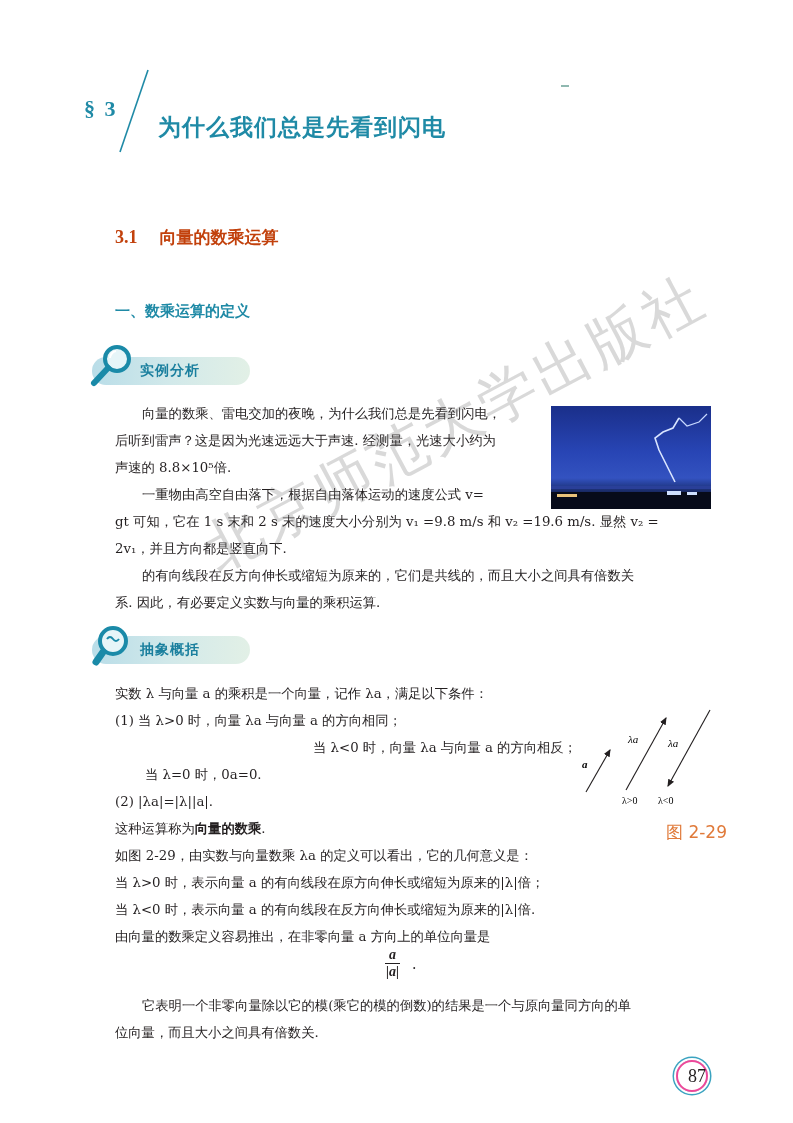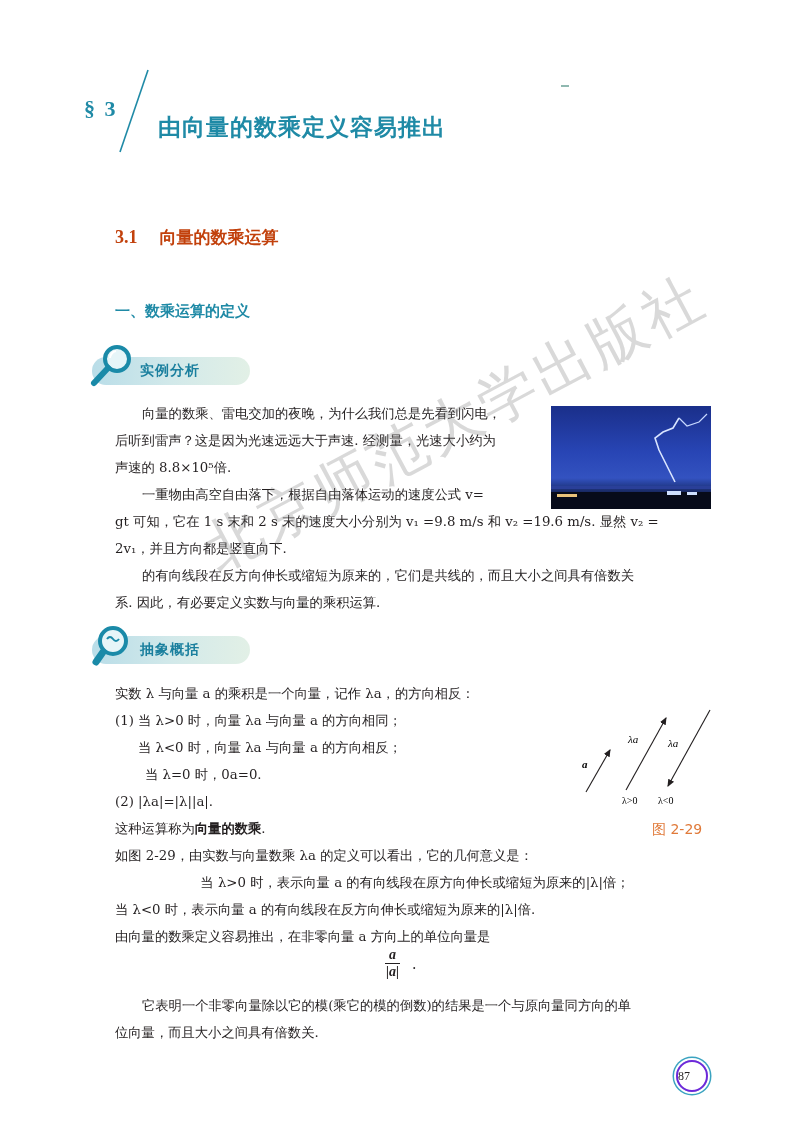--- a/index.html
+++ b/index.html
@@ -55,54 +55,54 @@
   
   .photo {
     left: 551px; top: 406px; width: 160px; height: 103px;
     background: linear-gradient(180deg, #1a2f8a 0%, #2845b5 45%, #3352c0 70%, #223a8c 78%, #0d1430 90%, #05070f 100%);
     overflow: hidden;
   }
 
   
   .fig { left: 568px; top: 700px; width: 150px; height: 140px; }
   .fig-caption {
-    left: 609px; top: 821px; font-size: 14px; color: #e07a3a;
+    left: 623px; top: 821px; font-size: 17px; color: #e07a3a;
     font-family: "DejaVu Sans", sans-serif;
     padding-left: 43px;
   }
 
   
   .frac { left: 385px; top: 945px; text-align: center; font-family: "Liberation Serif", serif; }
   .frac .n { font-style: italic; font-weight: bold; font-size: 14px; border-bottom: 1px solid #231f20; padding: 0 4px; display:inline-block; }
   .frac .d { font-style: italic; font-weight: bold; font-size: 14px; display:block; }
 
   
   .watermark {
     left: 190px; top: 520px; font-size: 58px; color: rgba(120,120,120,0.28);
     font-family: "DejaVu Serif", serif; transform: rotate(-28deg);
     transform-origin: left top; white-space: nowrap; letter-spacing: 4px;
     pointer-events: none;
   }
 
   
   .page-num {
     left: 676px; top: 1060px; width: 28px; height: 28px; border-radius: 50%;
-    border: 2px solid #6d28d9; box-shadow: 0 0 0 2px #fff, 0 0 0 3.5px #3aa3c0;
-    text-align: left; line-height: 28px; font-size: 12px;
+    border: 2px solid #ec4899; box-shadow: 0 0 0 2px #fff, 0 0 0 3.5px #3aa3c0;
+    text-align: right; line-height: 28px; font-size: 18px;
     font-family: "Liberation Serif", serif; color: #231f20;
   }
 </style>
 </head>
 <body>
 
 <div class="abs sec-num">§ 3</div>
 <svg class="abs sec-slash" viewBox="0 0 60 88">
   <line x1="48" y1="2" x2="20" y2="84" stroke="#1f8aa6" stroke-width="1.6"></line>
 </svg>
-<div class="abs sec-title">由向量的数乘定义容易推出</div>
+<div class="abs sec-title">为什么我们总是先看到闪电</div>
 <div class="abs corner-mark"></div>
 
 <div class="abs sub-title">
   <span class="num">3.1</span><span>向量的数乘运算</span>
 </div>
 
 <div class="abs part-title">一、数乘运算的定义</div>
 
 <div class="abs banner" style="left:92px; top:357px; width:158px;"></div>
 <svg class="abs banner-icon" style="left:86px; top:340px;" viewBox="0 0 50 50">
@@ -136,30 +136,30 @@
 </div>
 
 <div class="abs banner" style="left:92px; top:636px; width:158px;"></div>
 <svg class="abs banner-icon" style="left:86px; top:622px;" viewBox="0 0 50 50">
   <circle cx="27" cy="19" r="13" fill="#e6f5f8" stroke="#1a8aa8" stroke-width="4"></circle>
   <path d="M21 17 q3 -4 6 0 q3 4 6 0" stroke="#1a8aa8" stroke-width="2" fill="none"></path>
   <line x1="17" y1="30" x2="10" y2="40" stroke="#1a8aa8" stroke-width="7" stroke-linecap="round"></line>
 </svg>
 <div class="abs banner-label" style="left:140px; top:641px;">抽象概括</div>
 
-<div class="abs p" style="left:115px; top:680px;">实数 λ 与向量 a 的乘积是一个向量，记作 λa，的方向相反：</div>
+<div class="abs p" style="left:115px; top:680px;">实数 λ 与向量 a 的乘积是一个向量，记作 λa，满足以下条件：</div>
 <div class="abs p" style="left:115px; top:707px;">(1) 当 λ&gt;0 时，向量 λa 与向量 a 的方向相同；</div>
-<div class="abs p" style="left:138px; top:734px;">当 λ&lt;0 时，向量 λa 与向量 a 的方向相反；</div>
+<div class="abs p" style="left:145px; top:734px;text-align:center;">当 λ&lt;0 时，向量 λa 与向量 a 的方向相反；</div>
 <div class="abs p" style="left:145px; top:761px;">当 λ=0 时，0a=0.</div>
 <div class="abs p" style="left:115px; top:788px;">(2) |λa|=|λ||a|.</div>
 <div class="abs p" style="left:115px; top:815px;">
   <span>这种运算称为</span><span class="bold">向量的数乘</span><span>.</span>
 </div>
 <div class="abs p" style="left:115px; top:842px;">如图 2-29，由实数与向量数乘 λa 的定义可以看出，它的几何意义是：</div>
-<div class="abs p" style="left:115px; top:869px;text-align:center;">当 λ&gt;0 时，表示向量 a 的有向线段在原方向伸长或缩短为原来的|λ|倍；</div>
+<div class="abs p" style="left:115px; top:869px;">当 λ&gt;0 时，表示向量 a 的有向线段在原方向伸长或缩短为原来的|λ|倍；</div>
 <div class="abs p" style="left:115px; top:896px;">当 λ&lt;0 时，表示向量 a 的有向线段在反方向伸长或缩短为原来的|λ|倍.</div>
 <div class="abs p" style="left:115px; top:923px;">由向量的数乘定义容易推出，在非零向量 a 方向上的单位向量是</div>
 
 <div class="abs frac">
   <span class="n">a</span>
   <span class="d">|a|</span>
 </div>
 <div class="abs" style="left:412px; top:956px; font-size:14px;">.</div>
 
 <div class="abs p indent" style="left:115px; top:992px;">它表明一个非零向量除以它的模(乘它的模的倒数)的结果是一个与原向量同方向的单</div>

